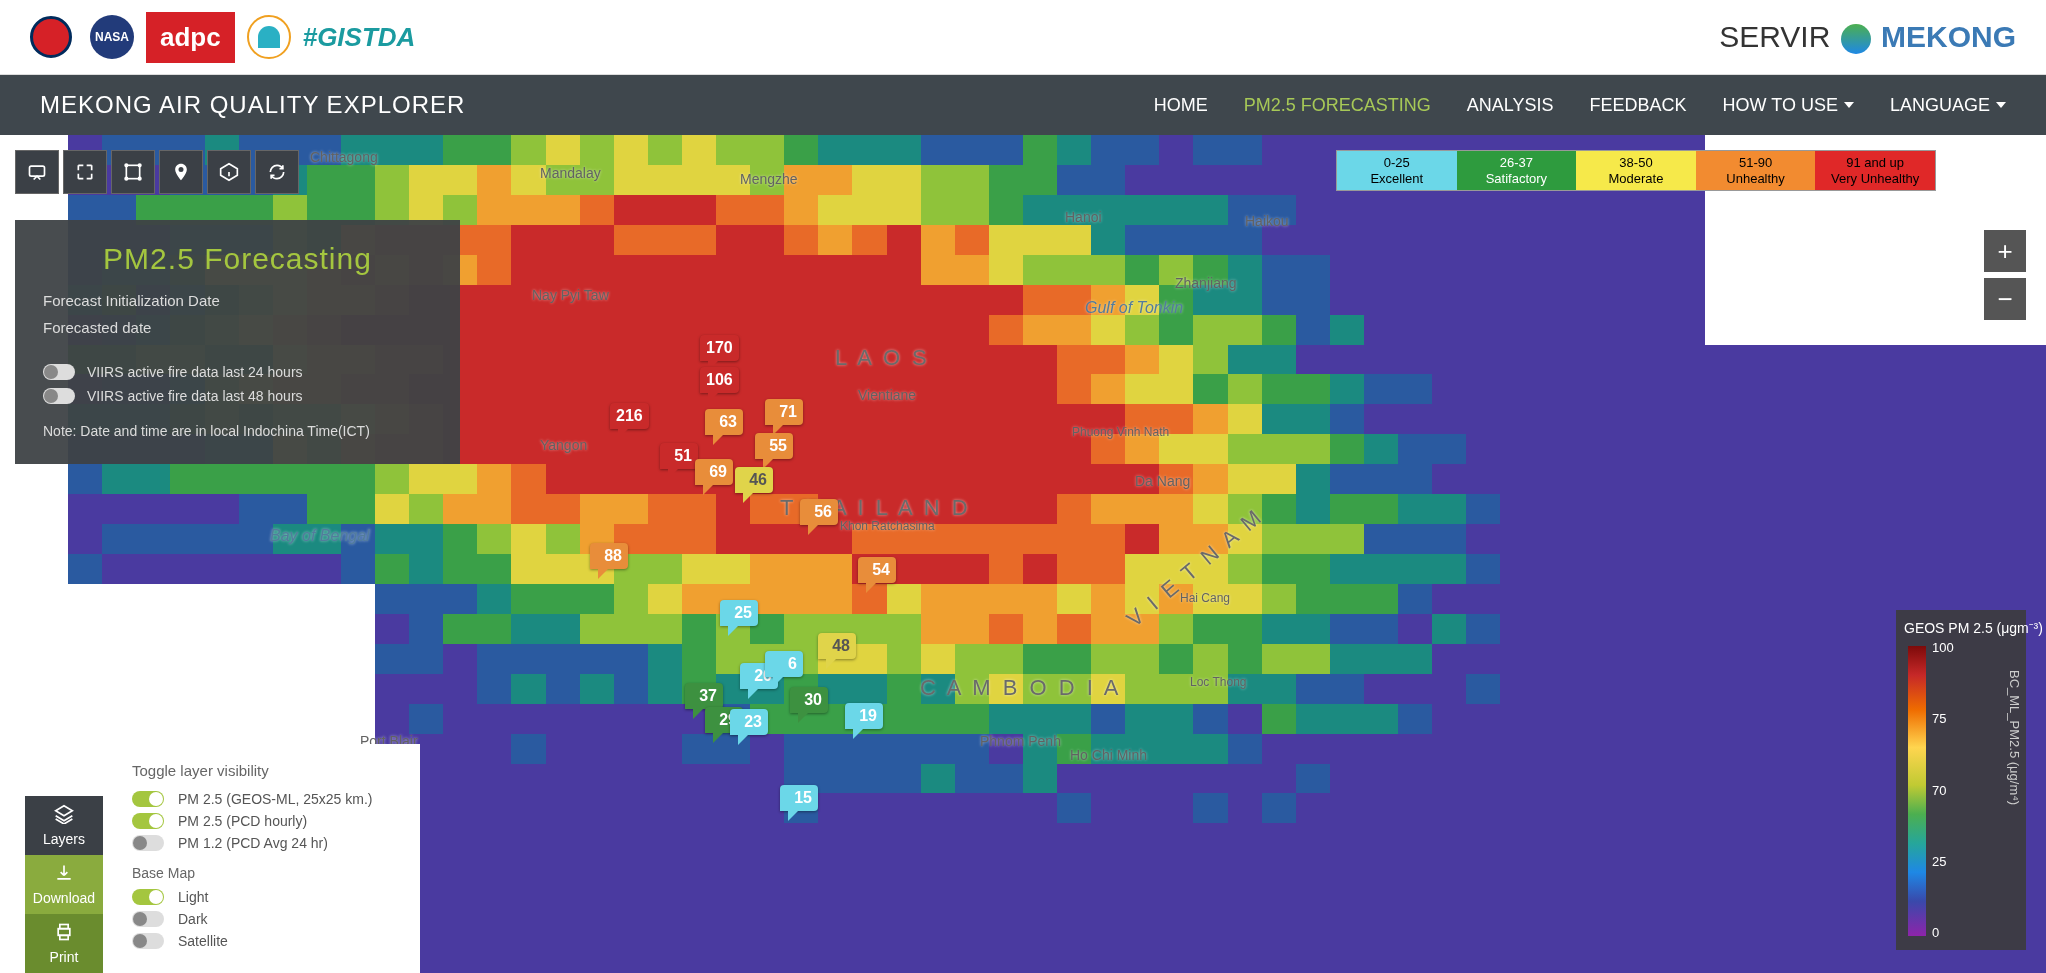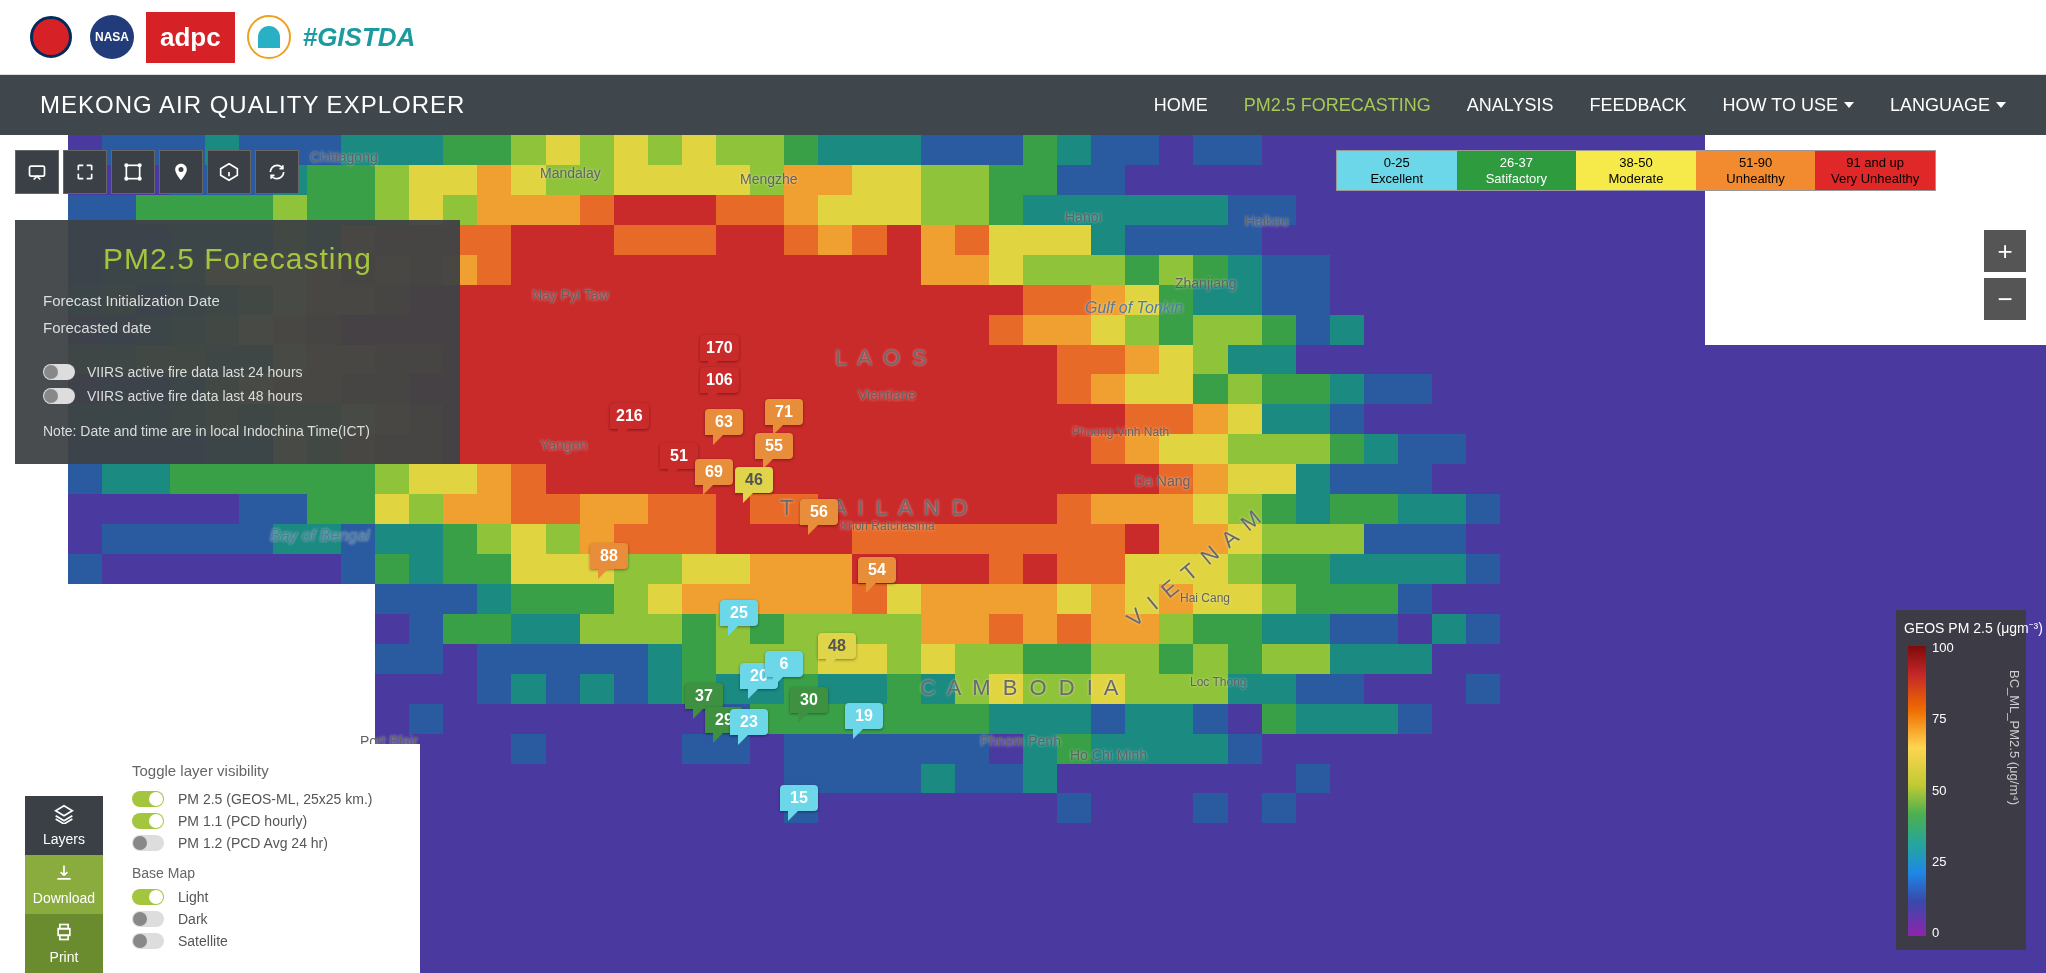--- a/index.html
+++ b/index.html
@@ -30,21 +30,21 @@
 
 .heatmap { position: absolute; inset: 0; display: grid; grid-template-columns: repeat(60, 1fr); grid-template-rows: repeat(28, 1fr); }
 .cell { border: none; }
 
 
 .place { position: absolute; color: #626262; font-size: 14px; text-shadow: 0 0 3px rgba(255,255,255,.6); white-space: nowrap; }
 .place.big { font-size: 22px; letter-spacing: 3px; font-weight: 500; color: #6a6a6a; }
 .place.water { color: #527c9c; font-style: italic; font-size: 16px; }
 
 
-.marker { position: absolute; min-width: 38px; padding: 4px 6px; border-radius: 4px 4px 4px 0; color: #fff; font-weight: bold; font-size: 16px; text-align: center; box-shadow: 0 1px 3px rgba(0,0,0,.4); }
+.marker { position: absolute; min-width: 38px; padding: 4px 6px; border-radius: 4px 4px 4px 0; color: #fff; font-weight: bold; font-size: 16px; text-align: right; box-shadow: 0 1px 3px rgba(0,0,0,.4); }
 .marker::after { content: ''; position: absolute; left: 8px; top: 100%; border-top: 10px solid currentColor; border-right: 10px solid transparent; }
 .m-exc { background: #6bd7e8; color: #6bd7e8; }
 .m-exc span { color: #fff; }
 .m-sat { background: #3d9140; color: #3d9140; }
 .m-sat span { color: #fff; }
 .m-mod { background: #e0d44a; color: #e0d44a; }
 .m-mod span { color: #555; }
 .m-unh { background: #e88d3a; color: #e88d3a; }
 .m-unh span { color: #fff; }
 .m-vun { background: #c92a2a; color: #c92a2a; }
@@ -112,20 +112,25 @@
       <div style="width:42px;height:42px;border-radius:50%;background:#d62127;border:3px solid #002b5c;margin-right:6px"></div>
     </div>
     <div class="logo-nasa">NASA</div>
     <div class="logo-adpc">adpc</div>
     <div class="logo-box">
       <div style="width:44px;height:44px;border:2px solid #f0a020;border-radius:50%;display:flex;align-items:center;justify-content:center">
         <div style="width:22px;height:22px;background:#2ab0c4;border-radius:11px 11px 0 0"></div>
       </div>
     </div>
     <div class="logo-gistda">#GISTDA</div>
+  </div>
+  <div class="logo-servir">
+    <span>SERVIR</span>
+    <span style="display:inline-block;width:30px;height:30px;border-radius:50%;background:linear-gradient(#4caf50,#1e88e5);vertical-align:middle;margin:0 2px"></span>
+    <span class="mek">MEKONG</span>
   </div>
 </div>
 
 <div class="nav-bar">
   <div class="nav-title">MEKONG AIR QUALITY EXPLORER</div>
   <div class="nav-links">
     <div class="nav-link">HOME</div>
     <div class="nav-link active">PM2.5 FORECASTING</div>
     <div class="nav-link">ANALYSIS</div>
     <div class="nav-link">FEEDBACK</div>
@@ -1945,21 +1950,21 @@
   <div class="zoom-btn">+</div>
   <div class="zoom-btn">−</div>
 </div>
 
 <div class="colorbar">
   <div class="cb-title">GEOS PM 2.5 (μgm⁻³)</div>
   <div class="cb-grad"></div>
   <div class="cb-ticks" id="cb-ticks">
       <div>100</div>
       <div>75</div>
-      <div>50</div>
+      <div>70</div>
       <div>25</div>
       <div>0</div>
     </div>
   <div class="cb-sidelabel">BC_ML_PM2.5 (μg/m⁴)</div>
 </div>
 
 <div class="side-tabs">
   <div class="side-tab st-layers">
     <span class="ico">
       <svg width="20" height="20" viewBox="0 0 24 24" fill="#fff">
@@ -1989,21 +1994,21 @@
 </div>
 
 <div class="layer-panel">
   <h3>Toggle layer visibility</h3>
   <div class="lp-row">
       <div class="toggle on"></div>
       <span>PM 2.5 (GEOS-ML, 25x25 km.)</span>
     </div>
   <div class="lp-row">
       <div class="toggle on"></div>
-      <span>PM 1.1 (PCD hourly)</span>
+      <span>PM 2.5 (PCD hourly)</span>
     </div>
   <div class="lp-row">
       <div class="toggle"></div>
       <span>PM 1.2 (PCD Avg 24 hr)</span>
     </div>
   <div class="lp-header">Base Map</div>
   <div class="lp-row">
       <div class="toggle on"></div>
       <span>Light</span>
     </div>

